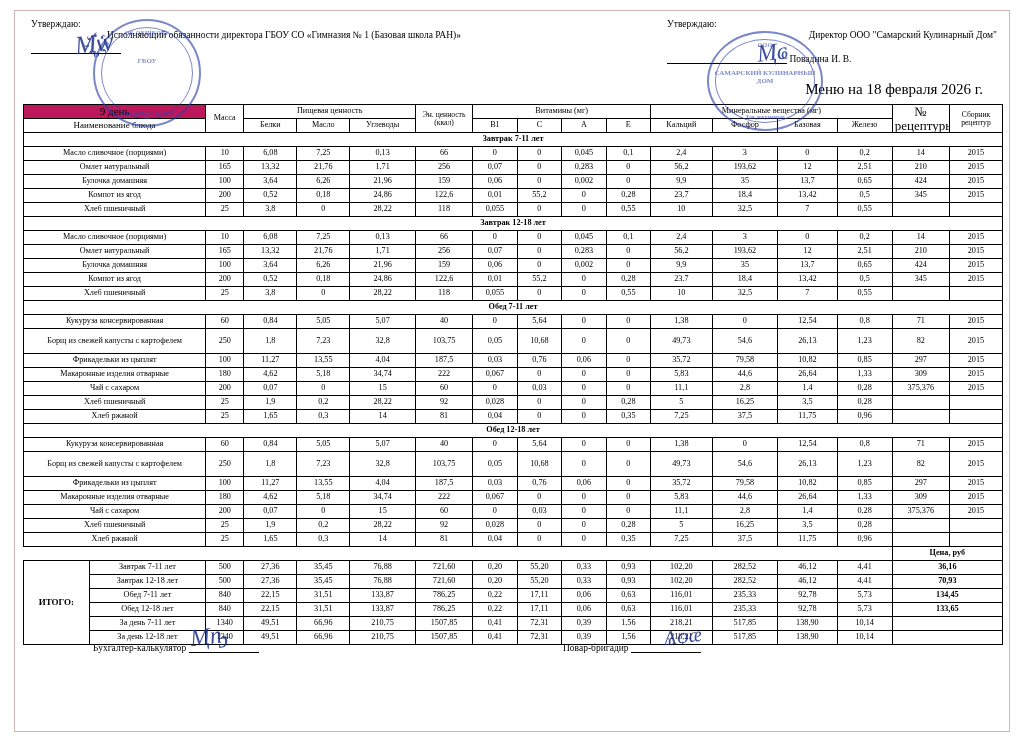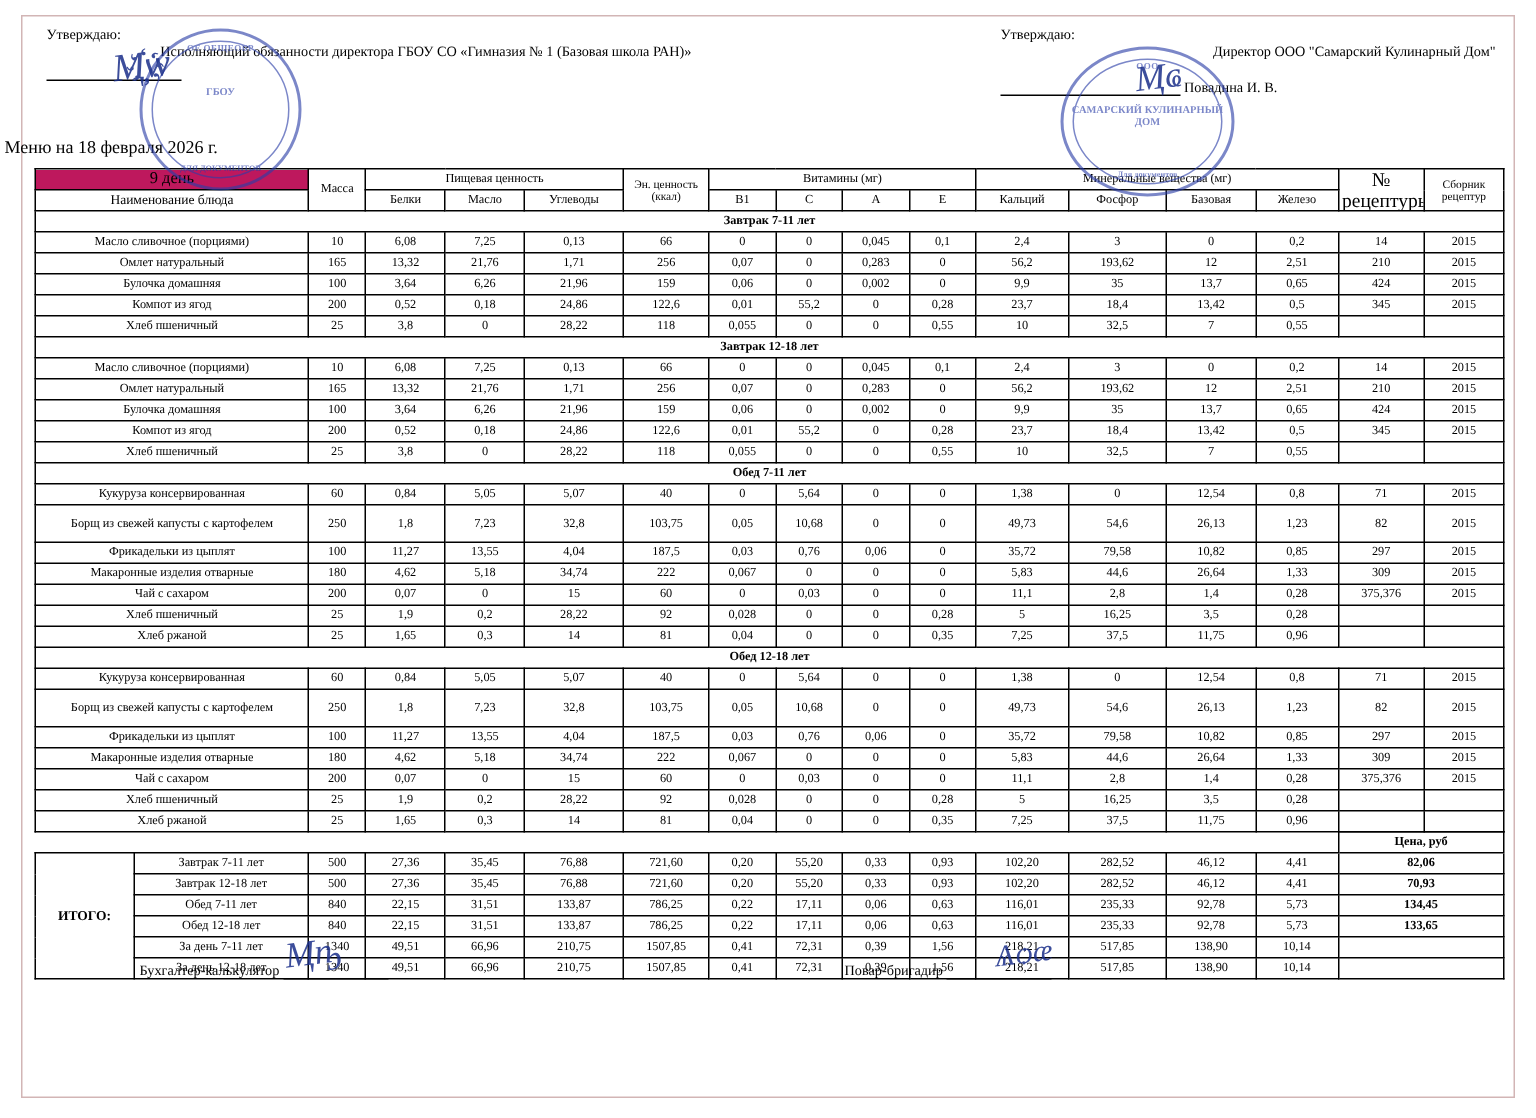--- a/index.html
+++ b/index.html
@@ -55,23 +55,23 @@
   .hdr .line2 { white-space: nowrap; text-align: right; }
   .sig-line {
     display: inline-block;
     border-bottom: 1px solid #000;
     width: 90px;
     height: 11px;
     vertical-align: bottom;
   }
   .sig-line.w120 { width: 120px; }
   .doc-title {
-    text-align: left;
-    font-size: 12px;
-    margin-top: 12px;
+    text-align: right;
+    font-size: 15px;
+    margin-top: 2px;
     margin-bottom: 6px;
     position: relative;
     left: -20px;
   }
 
   
   table.menu {
     border-collapse: collapse;
     width: 980px;
     font-size: 8.2px;
@@ -739,21 +739,21 @@
             <td>76,88</td>
             <td>721,60</td>
             <td>0,20</td>
             <td>55,20</td>
             <td>0,33</td>
             <td>0,93</td>
             <td>102,20</td>
             <td>282,52</td>
             <td>46,12</td>
             <td>4,41</td>
-            <td class="bold">82,06</td>
+            <td class="bold">36,16</td>
           </tr>
           <tr>
             <td class="tot-name">Завтрак 12-18 лет</td>
             <td>500</td>
             <td>27,36</td>
             <td>35,45</td>
             <td>76,88</td>
             <td>721,60</td>
             <td>0,20</td>
             <td>55,20</td>

